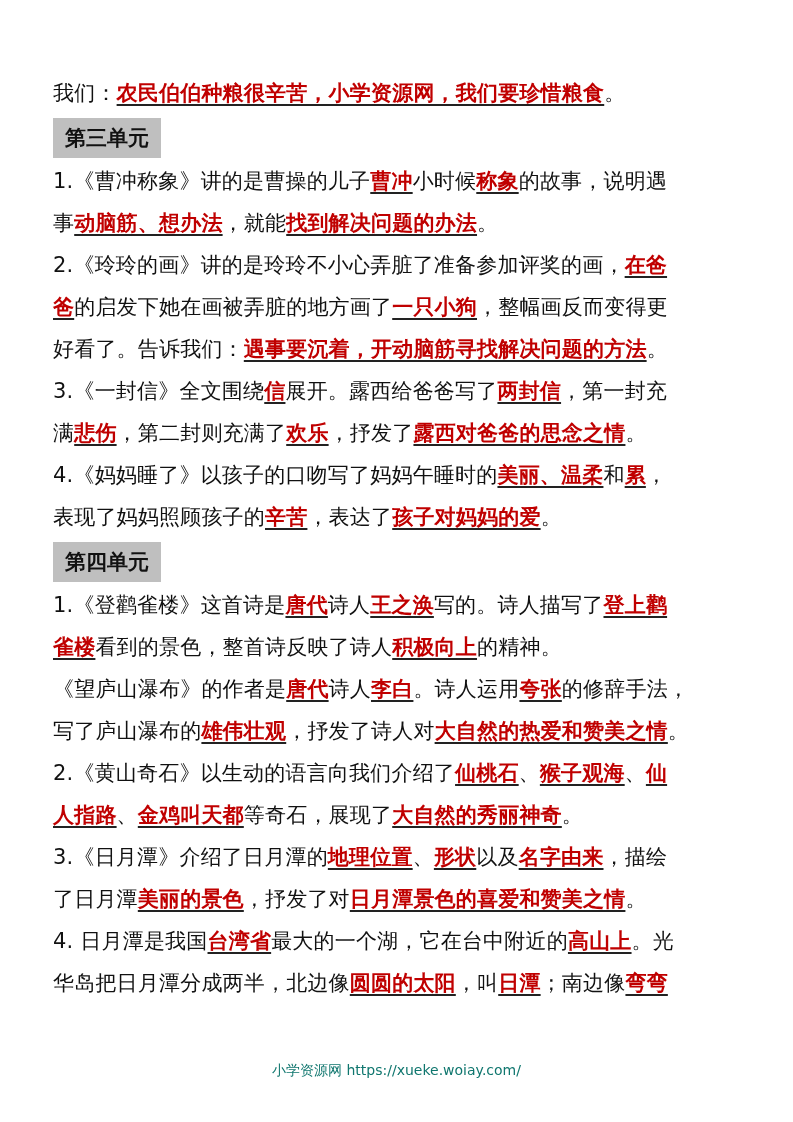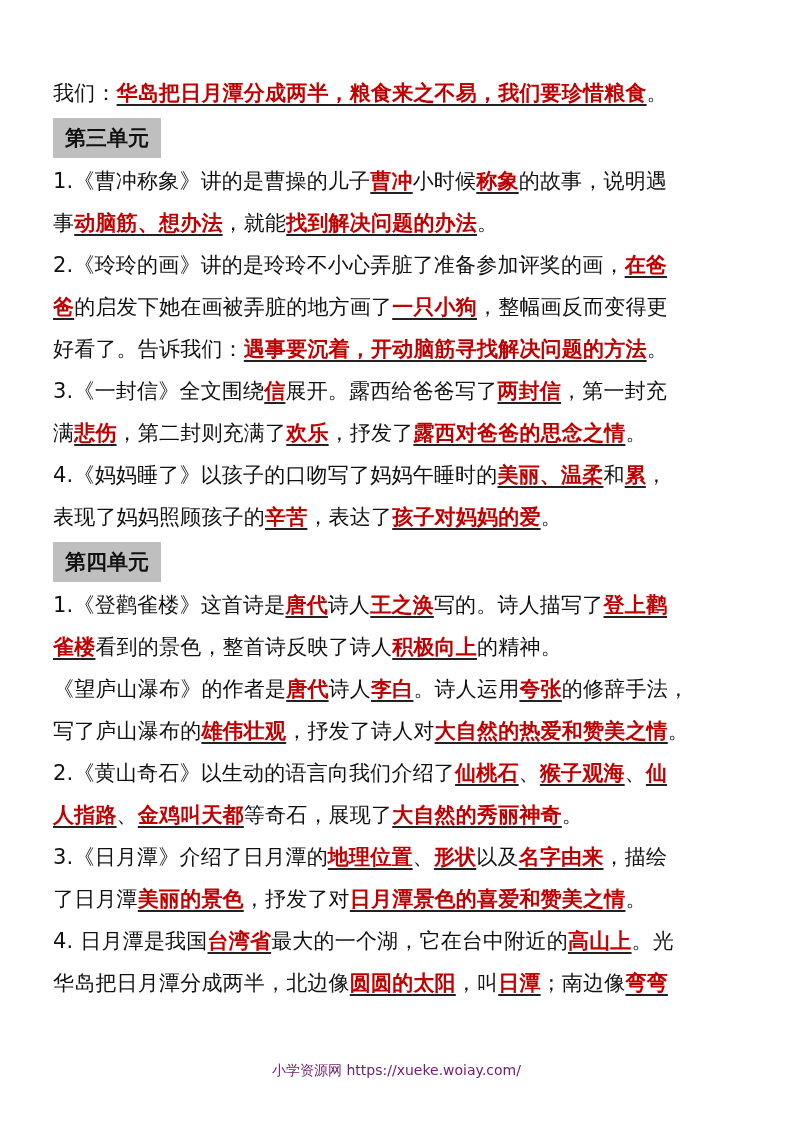--- a/index.html
+++ b/index.html
@@ -3,28 +3,28 @@
 <meta charset="utf-8">
 <style>
   html, body { margin: 0; padding: 0; background: #ffffff; }
   body { width: 793px; height: 1122px; position: relative; overflow: hidden;
          font-family: "DejaVu Sans", "Liberation Sans", sans-serif; color: #111; }
   .page { position: absolute; left: 53px; top: 72px; width: 690px; }
   .line { font-size: 21px; line-height: 42px; height: 42px; white-space: nowrap; letter-spacing: 0.2px; }
   .hl { color: #c00000; font-weight: bold; text-decoration: underline; text-decoration-color: #222; text-underline-offset: 4px; text-decoration-thickness: 1.5px; }
   .bt { font-weight: normal; }
   .unit { display: inline-block; background: #bfbfbf; font-weight: bold; font-size: 21px; padding: 0 12px; height: 40px; line-height: 40px; margin: 4px 4px 2px 0; }
-  .footer { position: absolute; top: 1062px; left: 0; width: 793px; text-align: center; font-size: 14px; color: #701a75; }
+  .footer { position: absolute; top: 1062px; left: 0; width: 793px; text-align: center; font-size: 14px; color: #0f766e; }
 </style>
 </head>
 <body>
 
 <div class="page">
   <div id="intro">
-      <div class="line"><span>我们：</span><span class="hl">华岛把日月潭分成两半，粮食来之不易，我们要珍惜粮食</span><span>。</span></div>
+      <div class="line"><span>我们：</span><span class="hl">农民伯伯种粮很辛苦，小学资源网，我们要珍惜粮食</span><span>。</span></div>
     </div>
   <div id="units">
       <div><div class="unit">第三单元</div><div class="line"><span>1.《</span><span class="bt">曹冲称象</span><span>》讲的是曹操的儿子</span><span class="hl">曹冲</span><span>小时候</span><span class="hl">称象</span><span>的故事，说明遇</span></div><div class="line"><span>事</span><span class="hl">动脑筋、想办法</span><span>，就能</span><span class="hl">找到解决问题的办法</span><span>。</span></div><div class="line"><span>2.《</span><span class="bt">玲玲的画</span><span>》讲的是玲玲不小心弄脏了准备参加评奖的画，</span><span class="hl">在爸</span></div><div class="line"><span class="hl">爸</span><span>的启发下她在画被弄脏的地方画了</span><span class="hl">一只小狗</span><span>，整幅画反而变得更</span></div><div class="line"><span>好看了。告诉我们：</span><span class="hl">遇事要沉着，开动脑筋寻找解决问题的方法</span><span>。</span></div><div class="line"><span>3.《</span><span class="bt">一封信</span><span>》全文围绕</span><span class="hl">信</span><span>展开。露西给爸爸写了</span><span class="hl">两封信</span><span>，第一封充</span></div><div class="line"><span>满</span><span class="hl">悲伤</span><span>，第二封则充满了</span><span class="hl">欢乐</span><span>，抒发了</span><span class="hl">露西对爸爸的思念之情</span><span>。</span></div><div class="line"><span>4.《</span><span class="bt">妈妈睡了</span><span>》以孩子的口吻写了妈妈午睡时的</span><span class="hl">美丽、温柔</span><span>和</span><span class="hl">累</span><span>，</span></div><div class="line"><span>表现了妈妈照顾孩子的</span><span class="hl">辛苦</span><span>，表达了</span><span class="hl">孩子对妈妈的爱</span><span>。</span></div></div>
       <div><div class="unit">第四单元</div><div class="line"><span>1.《</span><span class="bt">登鹳雀楼</span><span>》这首诗是</span><span class="hl">唐代</span><span>诗人</span><span class="hl">王之涣</span><span>写的。诗人描写了</span><span class="hl">登上鹳</span></div><div class="line"><span class="hl">雀楼</span><span>看到的景色，整首诗反映了诗人</span><span class="hl">积极向上</span><span>的精神。</span></div><div class="line"><span>《</span><span class="bt">望庐山瀑布</span><span>》的作者是</span><span class="hl">唐代</span><span>诗人</span><span class="hl">李白</span><span>。诗人运用</span><span class="hl">夸张</span><span>的修辞手法，</span></div><div class="line"><span>写了庐山瀑布的</span><span class="hl">雄伟壮观</span><span>，抒发了诗人对</span><span class="hl">大自然的热爱和赞美之情</span><span>。</span></div><div class="line"><span>2.《</span><span class="bt">黄山奇石</span><span>》以生动的语言向我们介绍了</span><span class="hl">仙桃石</span><span>、</span><span class="hl">猴子观海</span><span>、</span><span class="hl">仙</span></div><div class="line"><span class="hl">人指路</span><span>、</span><span class="hl">金鸡叫天都</span><span>等奇石，展现了</span><span class="hl">大自然的秀丽神奇</span><span>。</span></div><div class="line"><span>3.《</span><span class="bt">日月潭</span><span>》介绍了日月潭的</span><span class="hl">地理位置</span><span>、</span><span class="hl">形状</span><span>以及</span><span class="hl">名字由来</span><span>，描绘</span></div><div class="line"><span>了日月潭</span><span class="hl">美丽的景色</span><span>，抒发了对</span><span class="hl">日月潭景色的喜爱和赞美之情</span><span>。</span></div><div class="line"><span>4. 日月潭是我国</span><span class="hl">台湾省</span><span>最大的一个湖，它在台中附近的</span><span class="hl">高山上</span><span>。光</span></div><div class="line"><span>华岛把日月潭分成两半，北边像</span><span class="hl">圆圆的太阳</span><span>，叫</span><span class="hl">日潭</span><span>；南边像</span><span class="hl">弯弯</span></div></div>
     </div>
 </div>
 
 <div class="footer">小学资源网 https://xueke.woiay.com/</div>
 
 </body></html>

